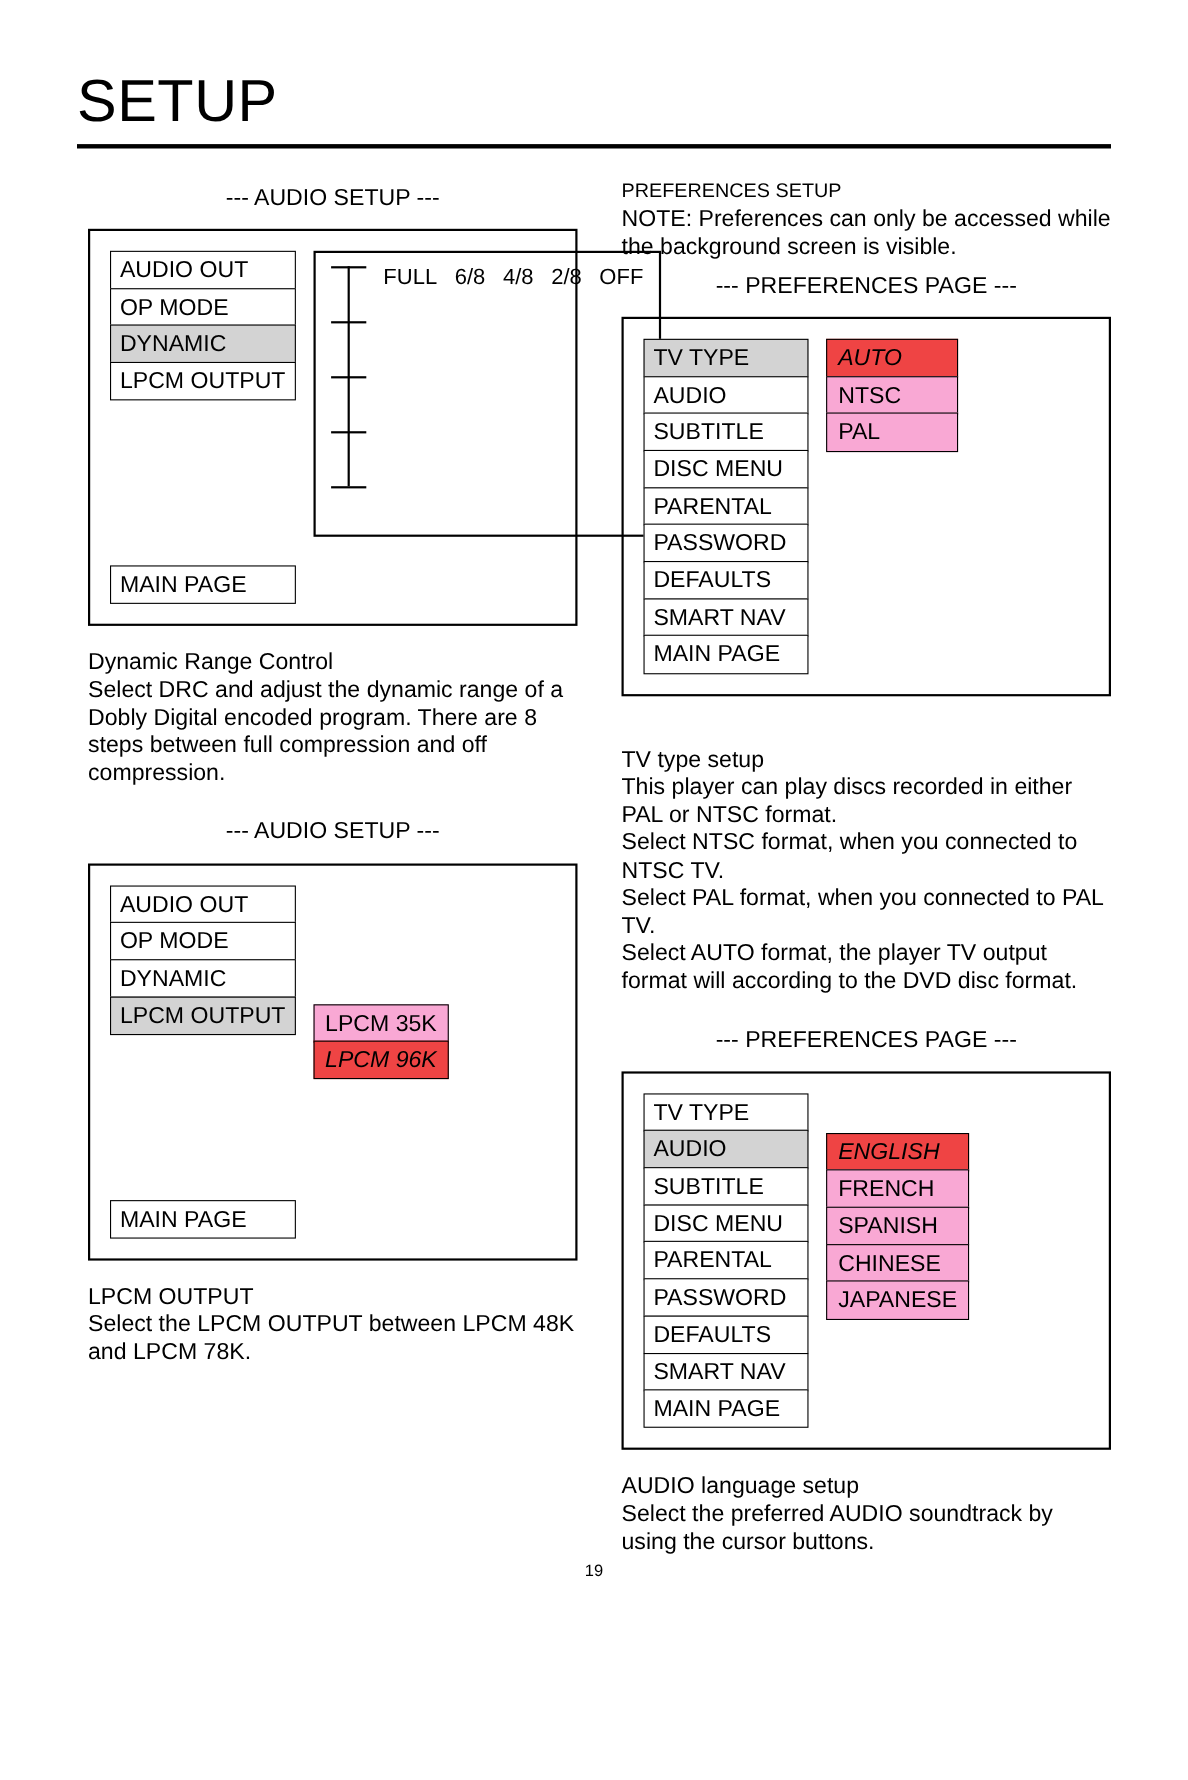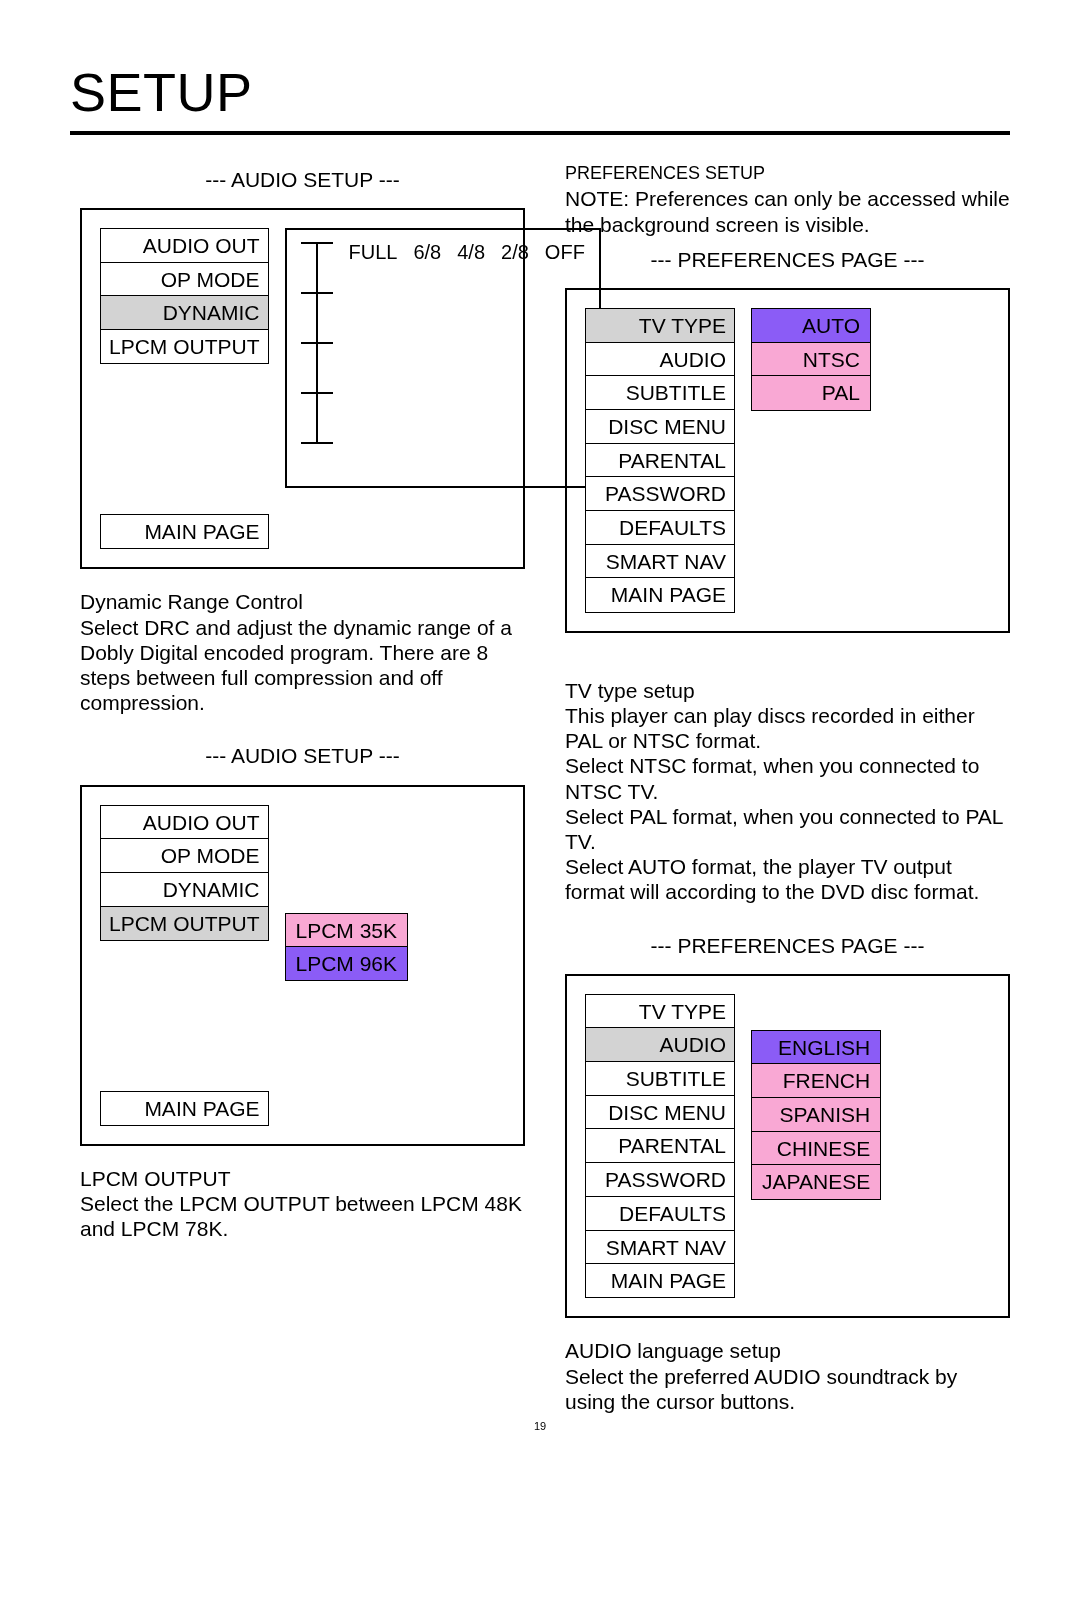--- a/index.html
+++ b/index.html
@@ -42,21 +42,20 @@
   }
   .osd {
     border: 2px solid #000;
     padding: 18px 18px;
     margin-bottom: 20px;
   }
   .osd-row {
     display: flex;
     align-items: flex-start;
     gap: 16px;
-    text-align: right;
   }
   .menu-list {
     display: flex;
     flex-direction: column;
   }
   .menu-item {
     border: 1.5px solid #000;
     padding: 4px 8px;
     min-width: 150px;
     white-space: nowrap;
@@ -80,21 +79,22 @@
     border: 1.5px solid #000;
     padding: 4px 10px;
     min-width: 120px;
     background: #f9a8d4;
     box-sizing: border-box;
   }
   .option-item + .option-item {
     margin-top: -1.5px;
   }
   .option-item.selected {
-    background: #8b5cf6;
+    background: #ef4444;
+    font-style: italic;
   }
   .slider-box {
     border: 2px solid #000;
     padding: 10px 14px 40px 14px;
     display: flex;
     gap: 16px;
     align-items: flex-start;
     height: 260px;
     box-sizing: border-box;
   }
@@ -126,21 +126,21 @@
     justify-content: space-between;
     height: 200px;
     font-size: 20px;
     gap: 16px;
   }
   .para {
     margin: 14px 0 28px 0;
   }
   .page-num {
     text-align: center;
-    font-size: 11px;
+    font-size: 15px;
     margin-top: 6px;
   }
 </style>
 </head>
 <body>
 
 <div class="page-title">SETUP</div>
 <hr class="rule">
 
 <div class="columns">

